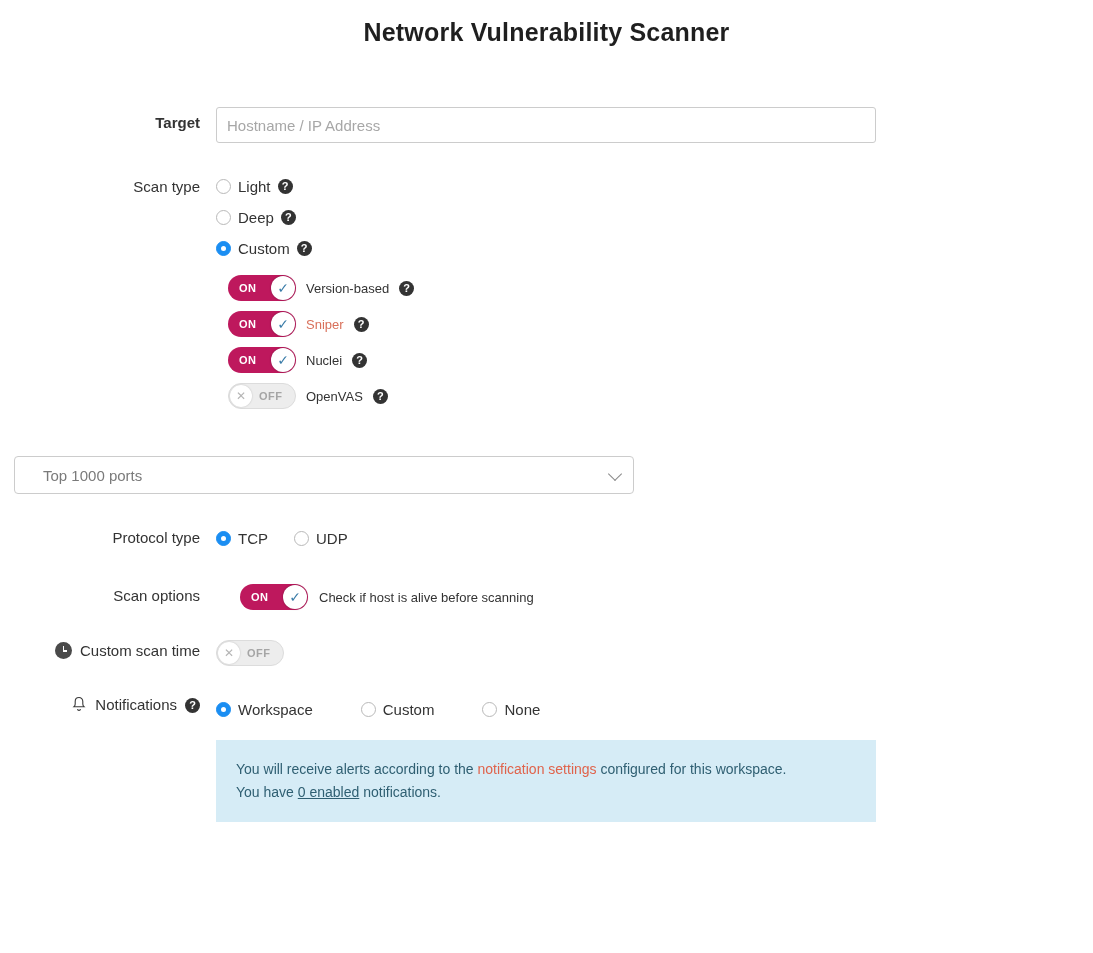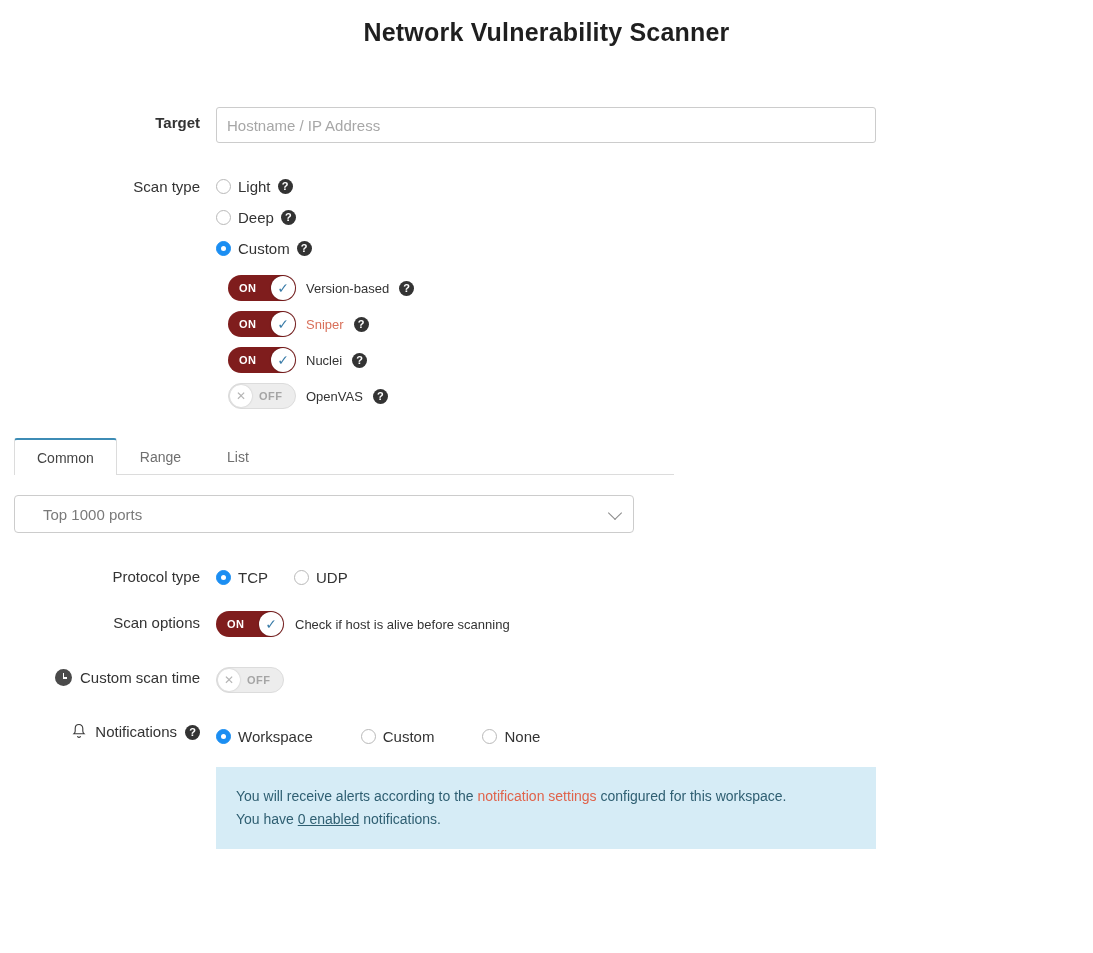--- a/index.html
+++ b/index.html
@@ -117,21 +117,21 @@
   .toggle {
     width: 68px;
     height: 26px;
     border-radius: 13px;
     position: relative;
     flex: none;
     display: flex;
     align-items: center;
   }
   .toggle.on {
-    background: #7f1d1d;
+    background: #be185d;
   }
   .toggle.on .t-text {
     color: #fff;
     font-size: 11px;
     font-weight: bold;
     margin-left: 11px;
     letter-spacing: .5px;
   }
   .toggle.on .knob {
     position: absolute;
@@ -375,25 +375,20 @@
             <span class="toggle-label">OpenVAS</span>
             <span class="help">?</span>
           </div>
 
         </div>
       </div>
     </div>
 
     <div class="row" style="margin-top:22px;">
       <div class="field">
-        <div class="tabs indent-1">
-          <div class="tab active">Common</div>
-          <div class="tab">Range</div>
-          <div class="tab">List</div>
-        </div>
         <div class="select-wrap">
           <input class="select" type="text" readonly="" value="Top 1000 ports" style="">
           <span class="select-arrow"></span>
         </div>
       </div>
     </div>
 
     <div class="row" style="margin-top:28px;">
       <div class="label">Protocol type</div>
       <div class="field">
@@ -403,21 +398,21 @@
             <span class="radio-label">TCP</span>
           </div>
           <div class="item">
             <span class="radio"></span>
             <span class="radio-label">UDP</span>
           </div>
         </div>
       </div>
     </div>
 
-    <div class="row" style="margin-top:14px;">
+    <div class="row" style="margin-top:26px;gap:24px;">
       <div class="label">Scan options</div>
       <div class="field">
         <div class="scanopt-line">
           <span class="toggle on">
             <span class="t-text">ON</span>
             <span class="knob">✓</span>
           </span>
           <span class="toggle-label">Check if host is alive before scanning</span>
         </div>
       </div>

